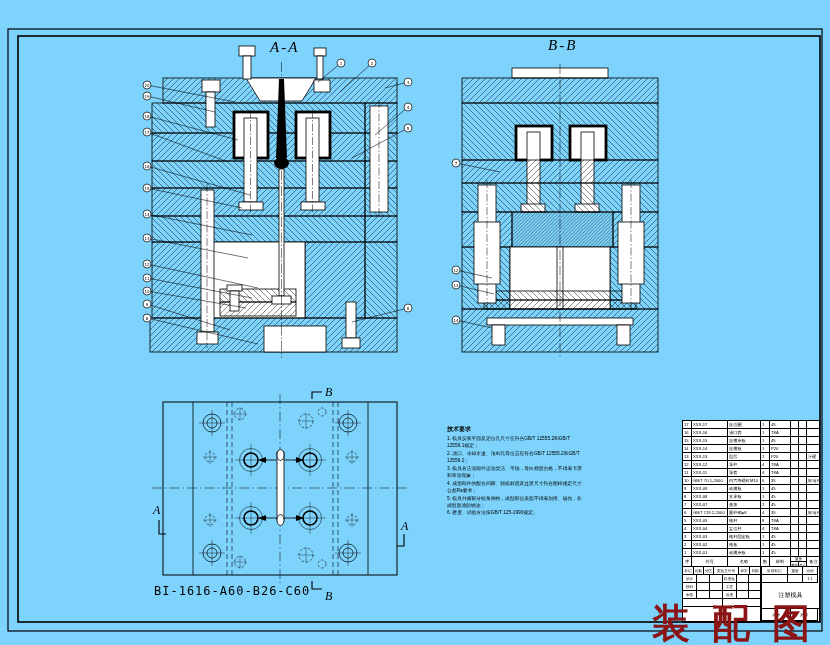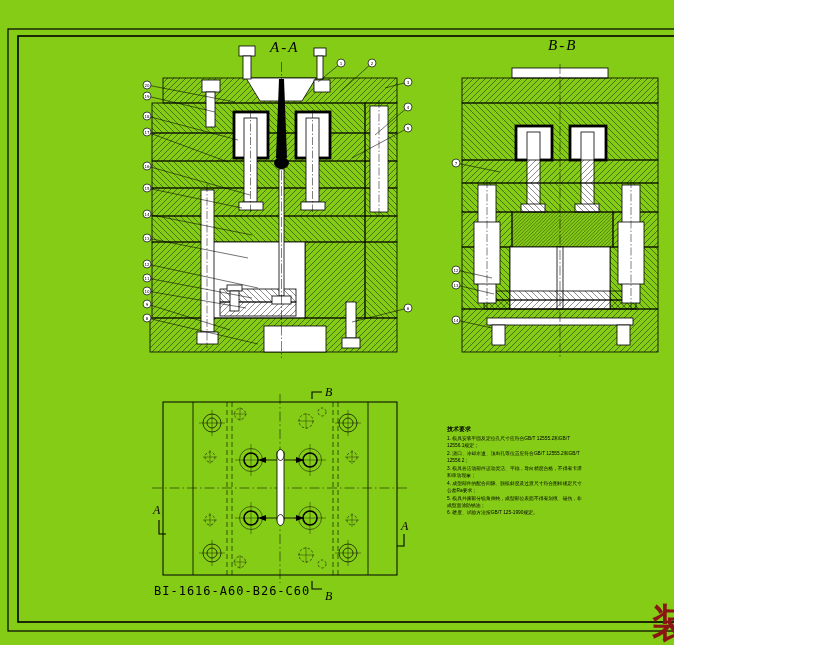--- a/index.html
+++ b/index.html
@@ -1,16 +1,16 @@
 <!DOCTYPE html>
 <html><head>
 <meta charset="utf-8">
 <style>
   html,body{margin:0;padding:0;background:#fff;}
-  .page{position:relative;width:674px;height:645px;background:#84cc16;overflow:hidden;
+  .page{position:relative;width:830px;height:645px;background:#7dd3fc;overflow:hidden;
         font-family:"Liberation Sans",sans-serif;color:#000;}
   svg{position:absolute;left:0;top:0;}
   .sec-label{font:italic 15px "Liberation Serif",serif;letter-spacing:2px;}
   .plan-label{font:12px "DejaVu Sans Mono",monospace;letter-spacing:1px;}
   .mark-label{font:italic 12px "Liberation Serif",serif;}
   .leader{stroke:#000;stroke-width:0.55;}
   .balloon{fill:#fff;stroke:#000;stroke-width:0.7;}
   .balloon-num{font:4px "DejaVu Sans",sans-serif;text-anchor:middle;fill:#000;}
   
   .notes{position:absolute;left:447px;top:425px;width:136px;font-size:4.8px;line-height:1.5;}

